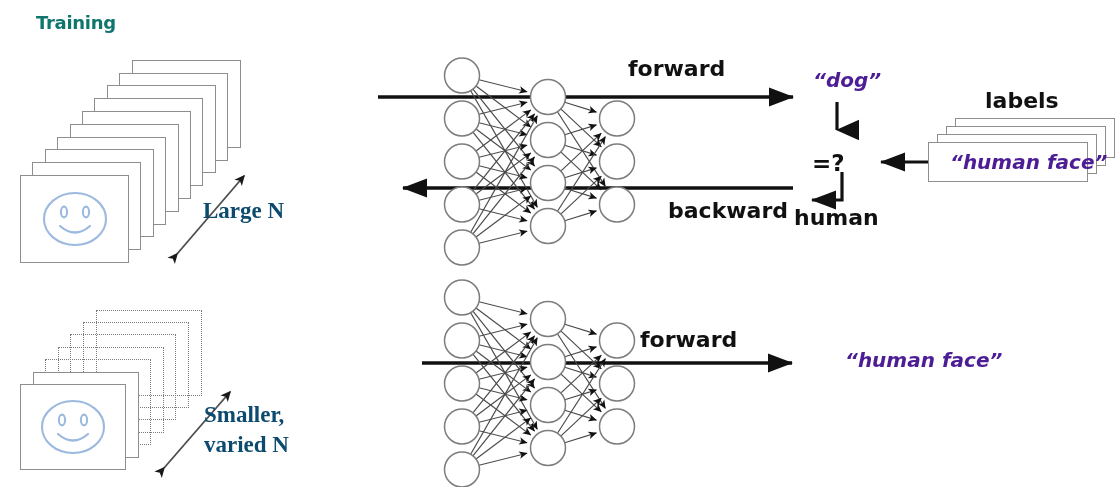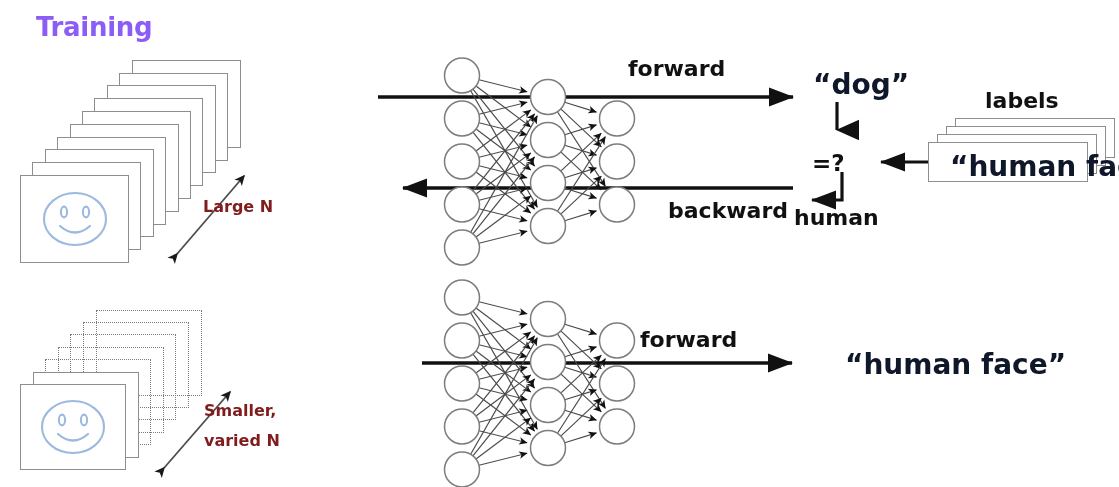--- a/index.html
+++ b/index.html
@@ -5,33 +5,34 @@
   html,body{margin:0;padding:0;background:#ffffff;}
   body{
     width:1119px;height:487px;position:relative;overflow:hidden;
     font-family:"DejaVu Sans","Liberation Sans",sans-serif;
     color:#111111;
   }
   .stage{position:absolute;left:0;top:0;width:1119px;height:487px;}
   .abs{position:absolute;}
 
   .section-title{
-    font-size:26px;font-weight:bold;letter-spacing:-0.3px;
-    color:#8b5cf6;white-space:nowrap;
+    font-size:18px;font-weight:bold;letter-spacing:-0.3px;
+    color:#0f766e;white-space:nowrap;
   }
 
   .label-txt{
-    font-size:16px;font-weight:bold;color:#7f1d1d;white-space:nowrap;
+    font-size:23px;font-weight:bold;color:#0c4a6e;white-space:nowrap;
     line-height:1.12;
+    font-family:Liberation Serif, serif;
   }
   .label-plain{
     font-size:22px;font-weight:bold;color:#111;white-space:nowrap;
   }
   .label-quote{
-    font-size:28px;font-weight:bold;color:#0f172a;white-space:nowrap;
+    font-size:20px;font-weight:bold;color:#4c1d95;white-space:nowrap;font-style:italic;
   }
   .eq-txt{font-size:23px;font-weight:bold;color:#111;white-space:nowrap;}
 
   
   .card{
     position:absolute;box-sizing:border-box;
     background:#ffffff;border:1.6px solid #8d8d8d;
   }
   .card.dotted{border:1.6px dotted #7a7a7a;background:transparent;}
 

